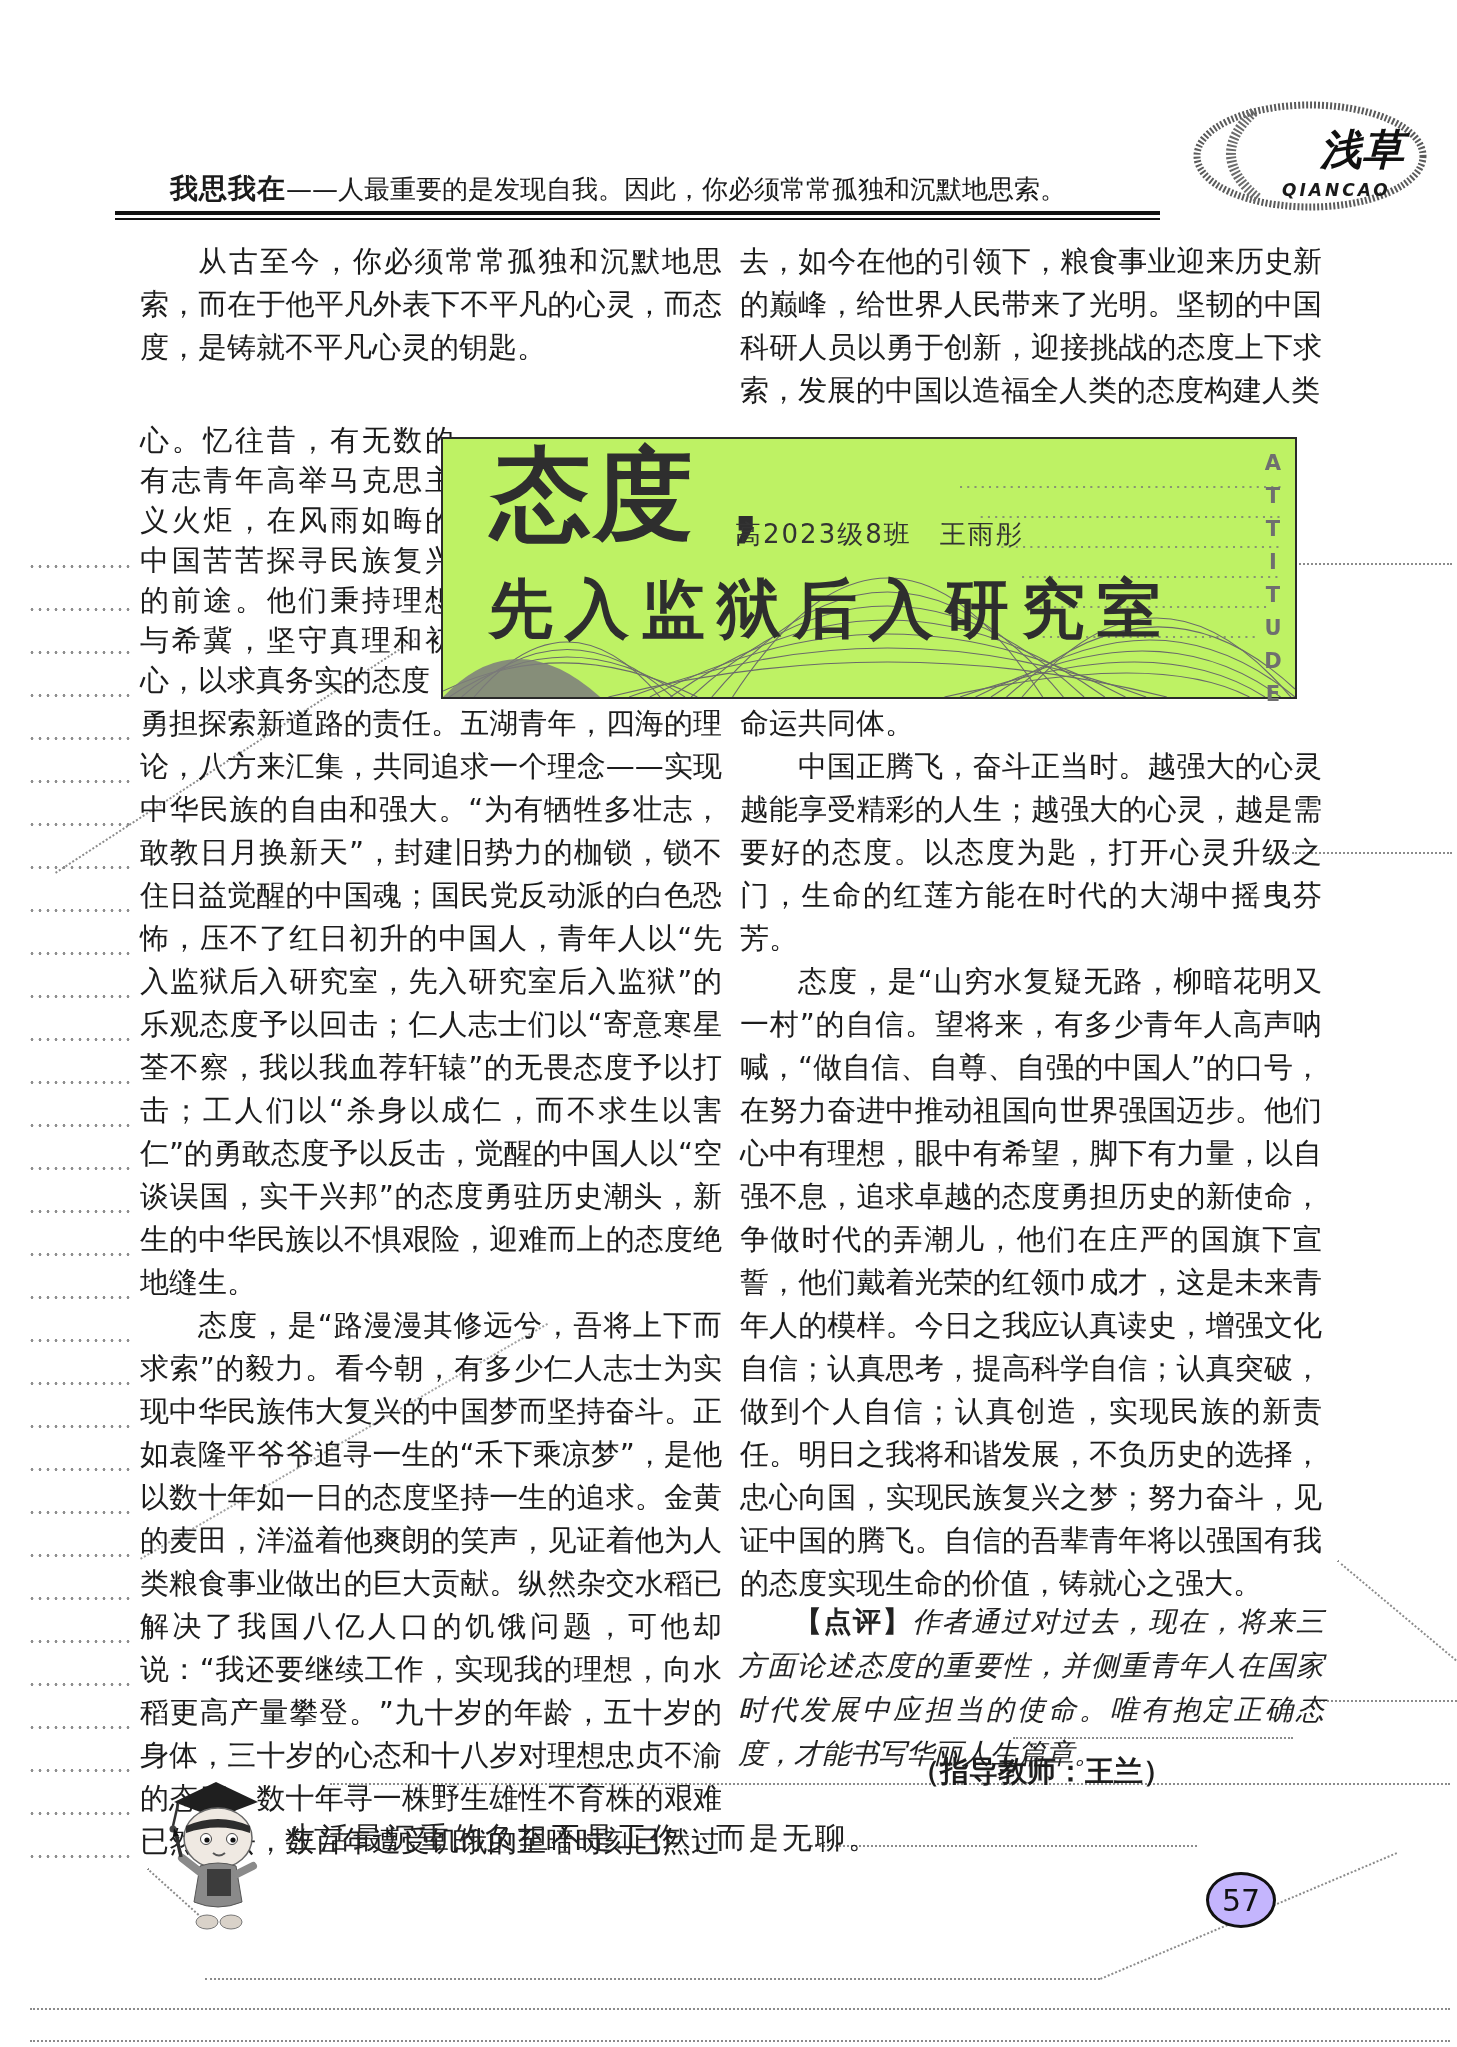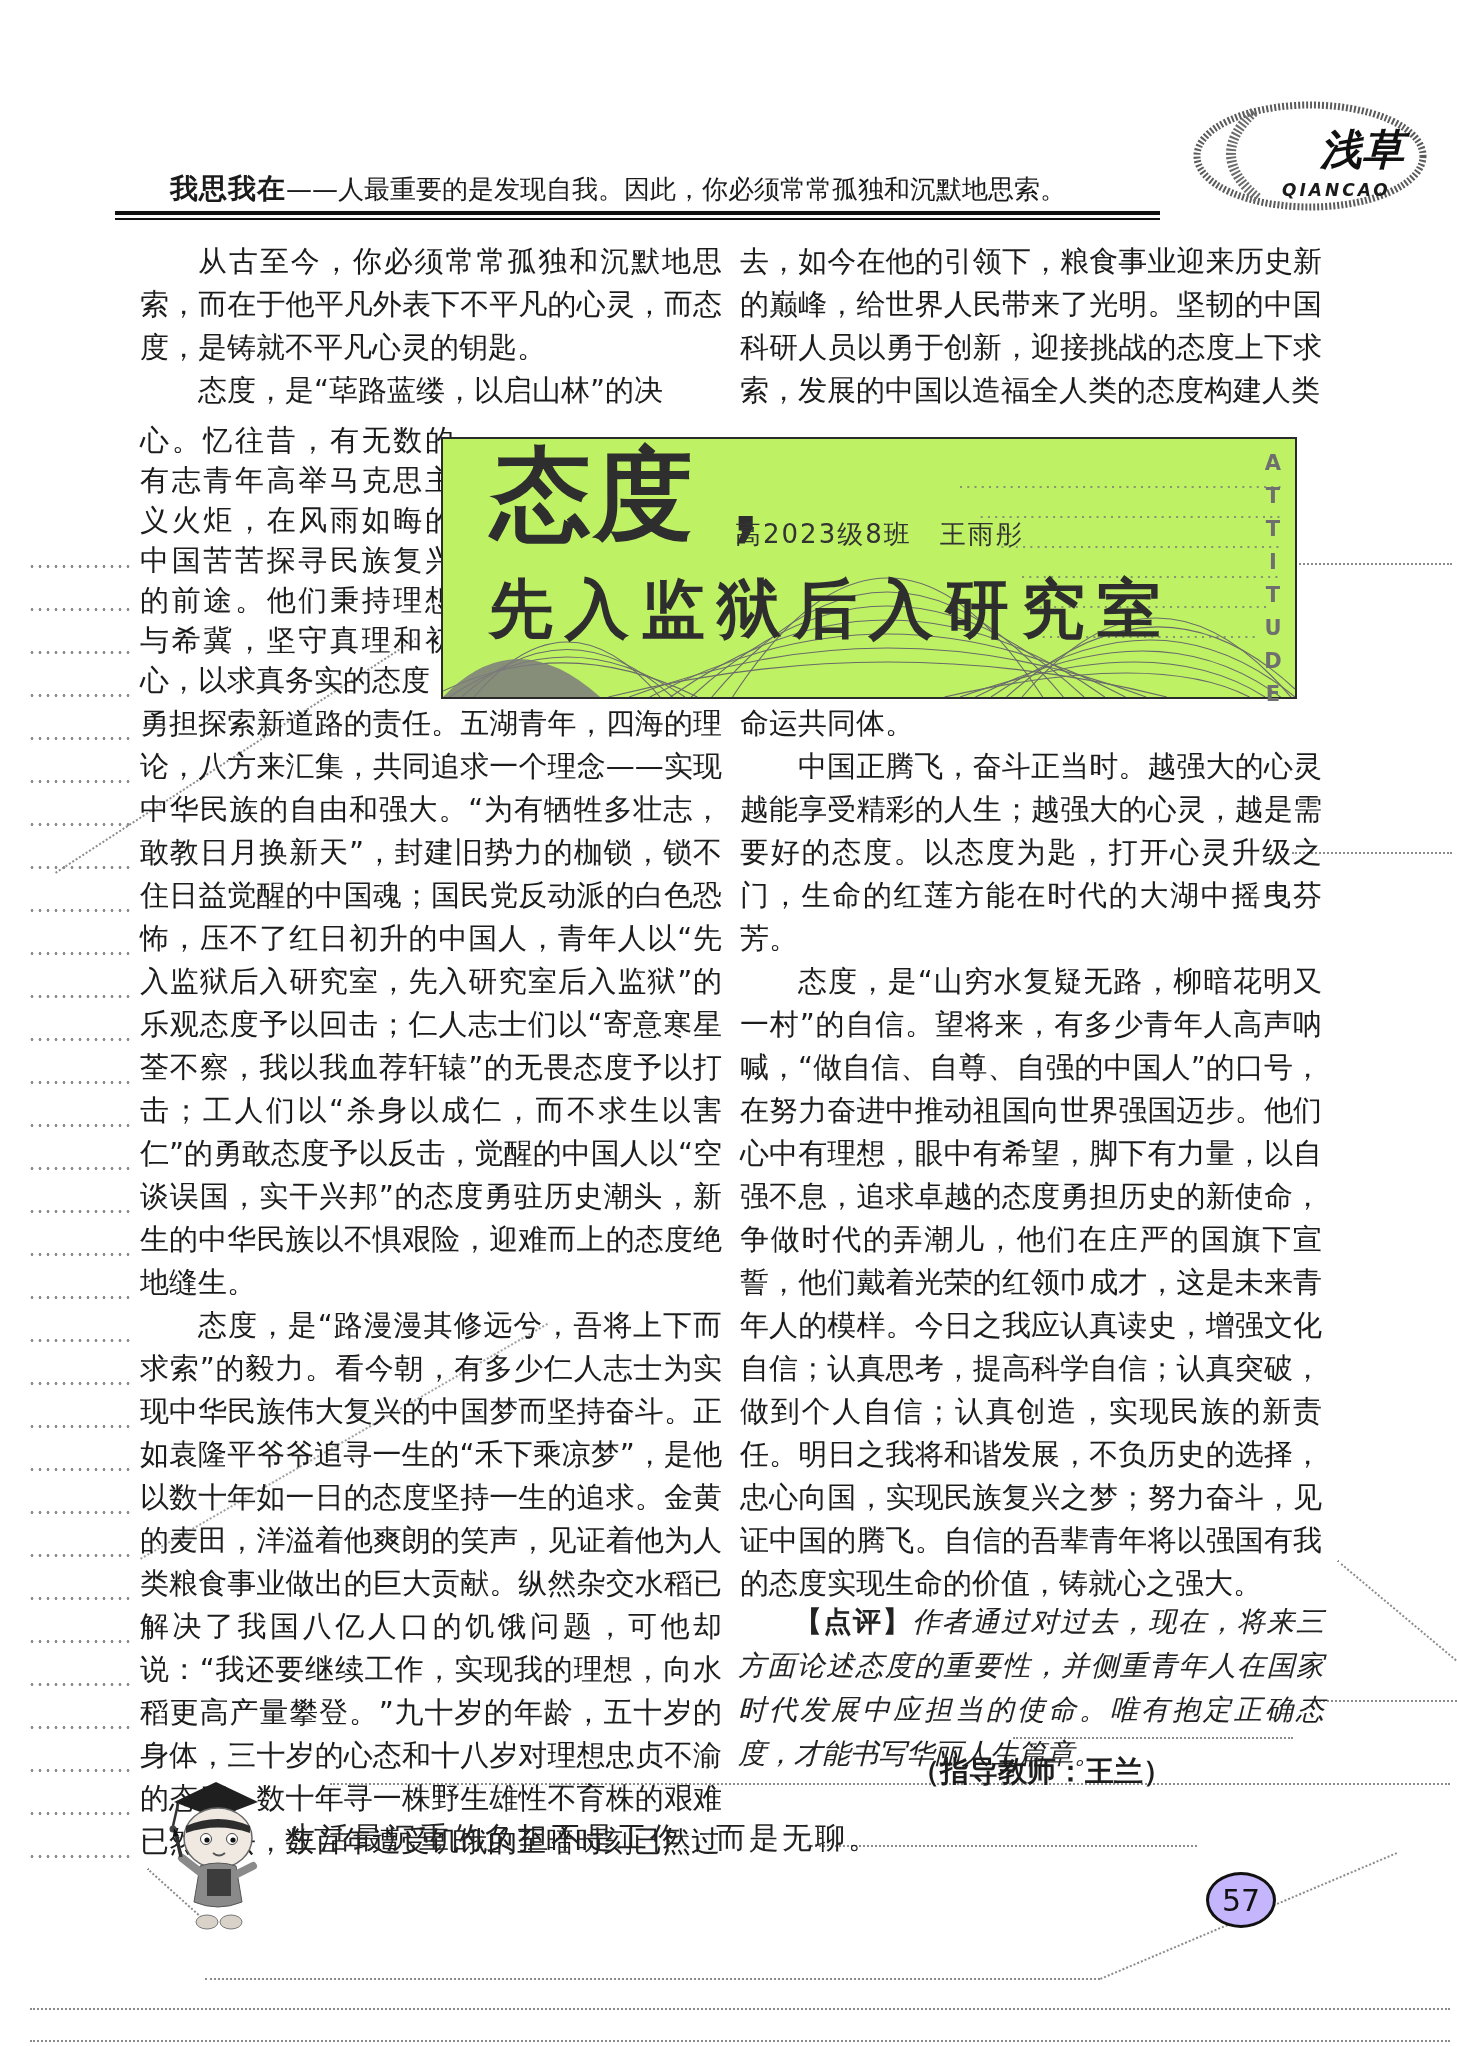--- a/index.html
+++ b/index.html
@@ -75,21 +75,20 @@
   <div class="dd" style="left:807px;top:1845px;width:390px;"></div>
   <div class="dd" style="left:330px;top:1783px;width:1120px;"></div>
   <div class="dd" style="left:205px;top:1978px;width:895px;"></div>
   <div class="dd" style="left:1100px;top:1978px;width:322px;transform:rotate(-23deg);"></div>
   <div class="dd" style="left:148px;top:1868px;width:80px;transform:rotate(42deg);"></div>
   <div class="dd" style="left:30px;top:2008px;width:1420px;"></div>
   <div class="dd" style="left:30px;top:2040px;width:1420px;"></div>
 
   <div class="tx lt">
     <p class="ind">从古至今，你必须常常孤独和沉默地思索，而在于他平凡外表下不平凡的心灵，而态度，是铸就不平凡心灵的钥匙。</p>
-    <p class="ind">态度，是“荜路蓝缕，以启山林”的决</p>
   </div>
 
   <div class="tx ln">
     <p>心。忆往昔，有无数的有志青年高举马克思主义火炬，在风雨如晦的中国苦苦探寻民族复兴的前途。他们秉持理想与希冀，坚守真理和初心，以求真务实的态度</p>
   </div>
 
   <div class="tx rt">
     <p>去，如今在他的引领下，粮食事业迎来历史新的巅峰，给世界人民带来了光明。坚韧的中国科研人员以勇于创新，迎接挑战的态度上下求索，发展的中国以造福全人类的态度构建人类</p>
   </div>
 

